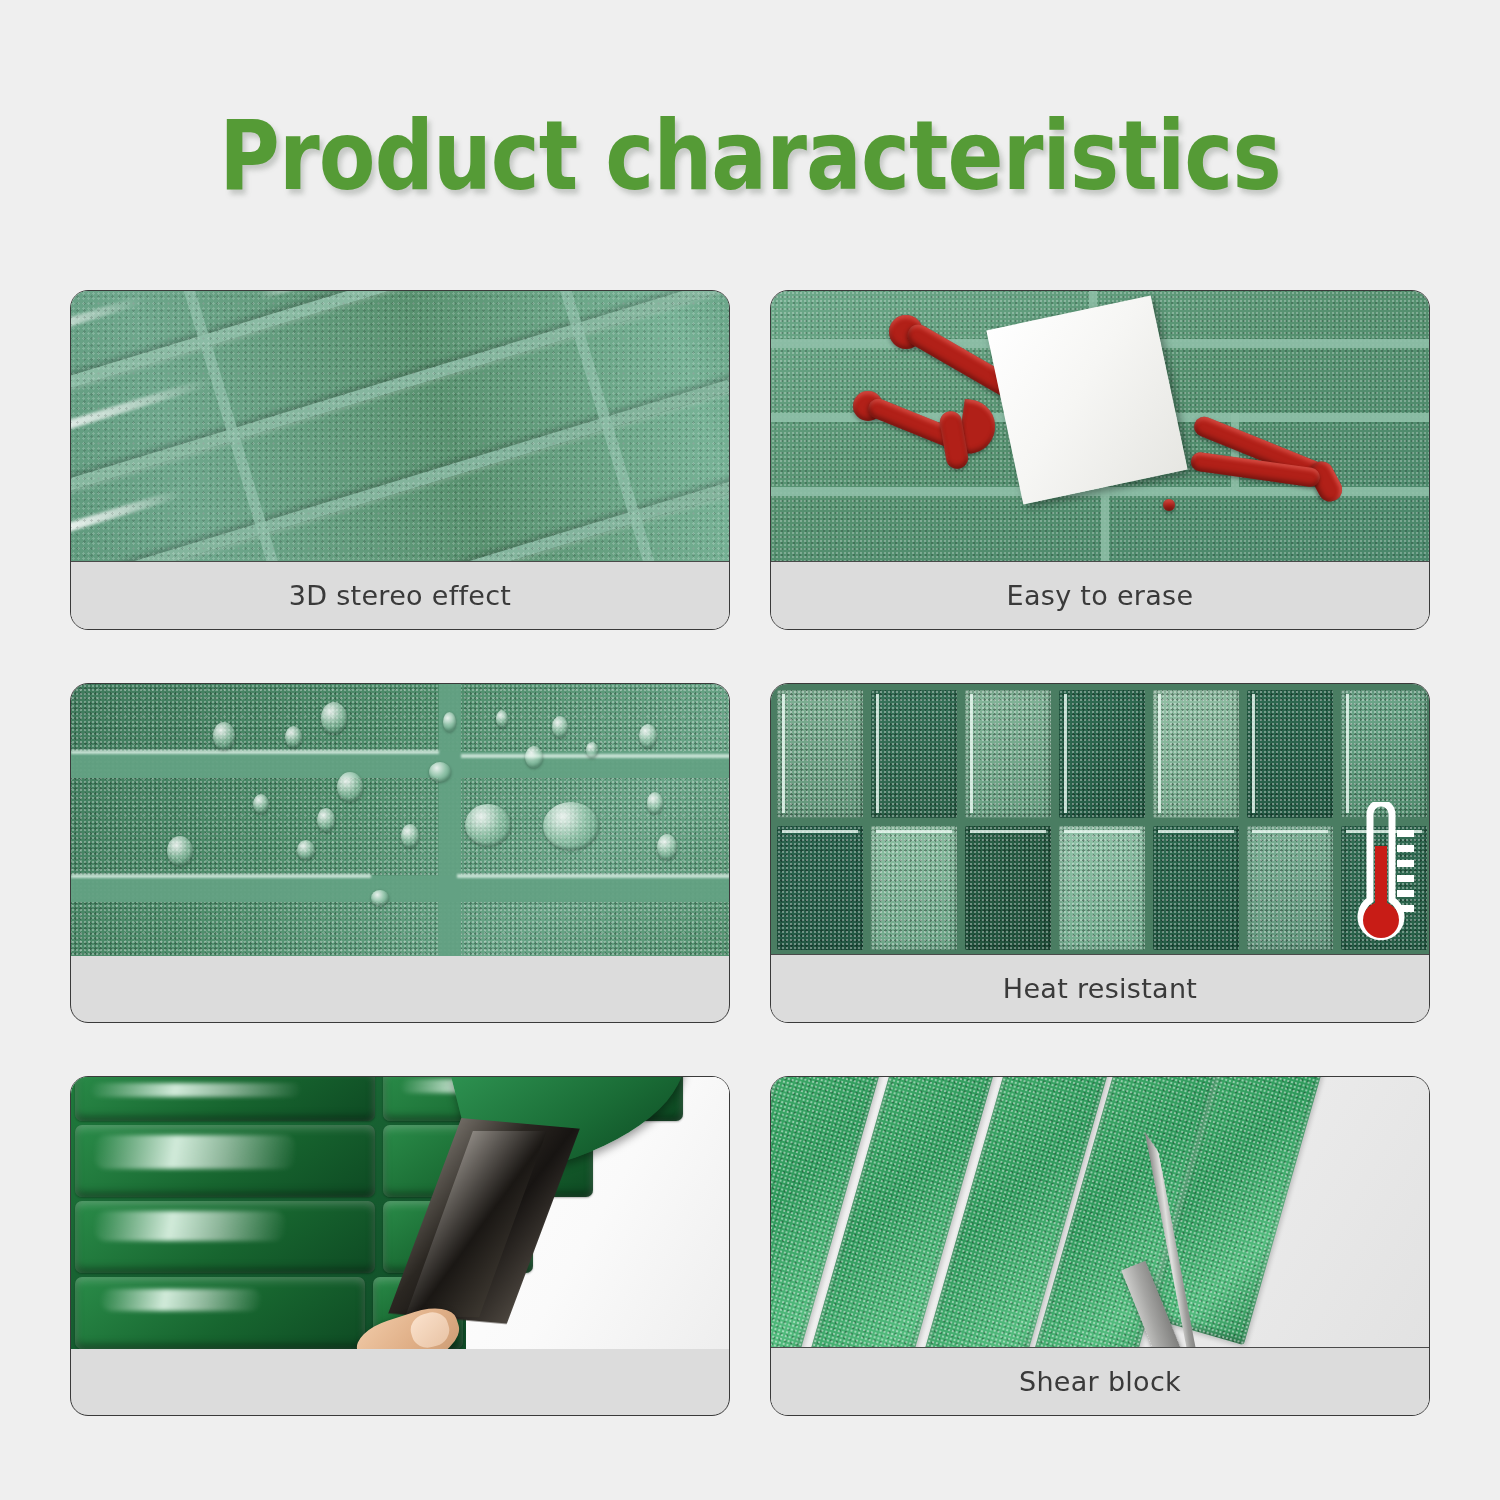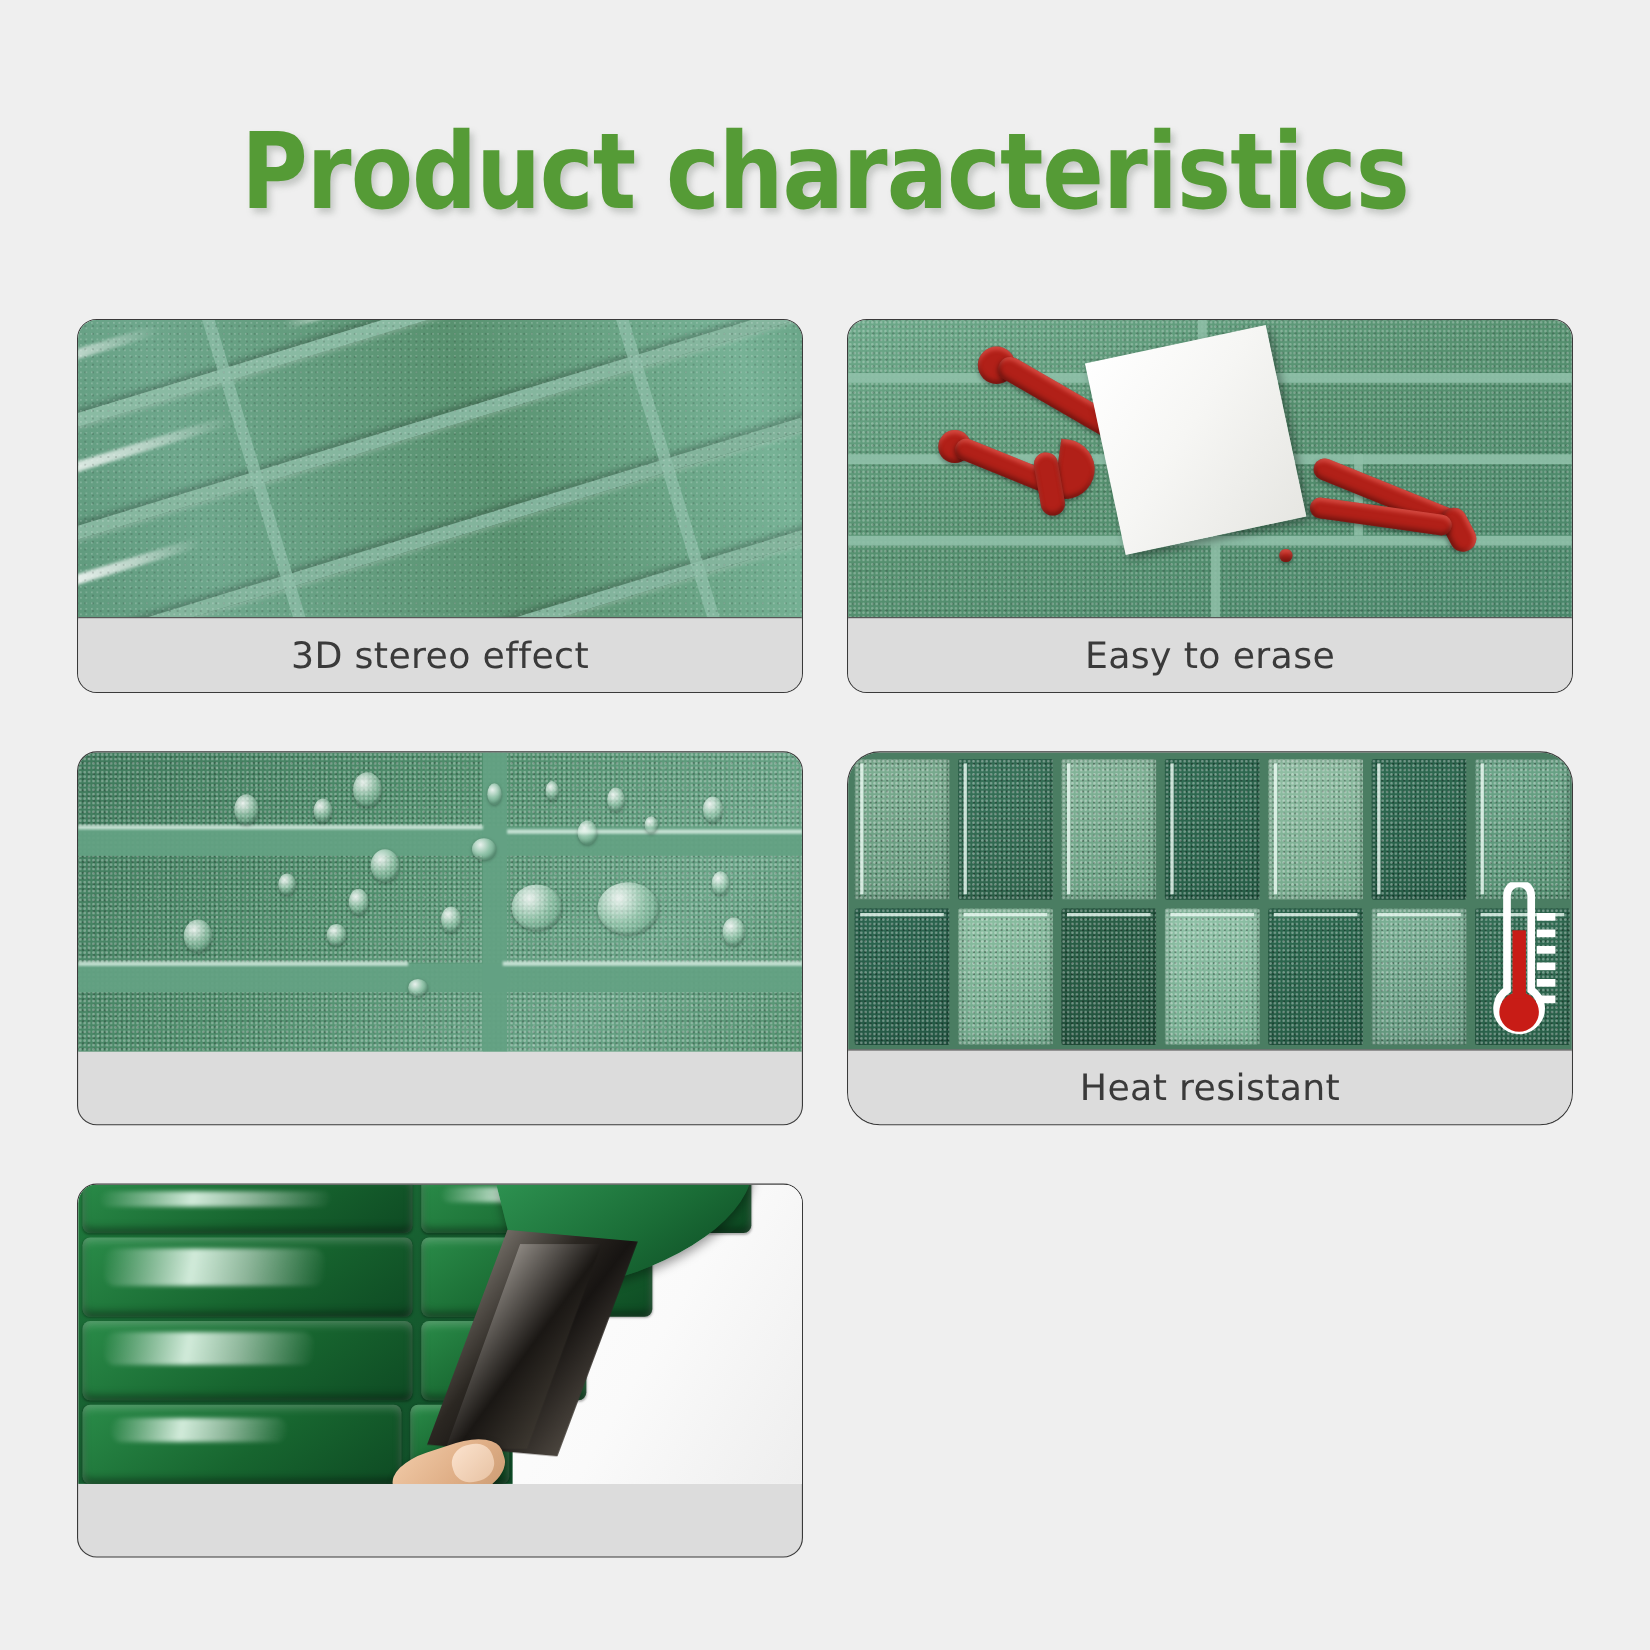--- a/index.html
+++ b/index.html
@@ -38,39 +38,39 @@
     width:660px;height:340px;
     border:1.6px solid #3a3a3a;
     border-radius:18px;
     overflow:hidden;
     background:#dcdcdc;
     box-sizing:border-box;
   }
   .card.c0{left:0;top:0;}
   .card.c1{left:700px;top:0;}
   .card.c2{left:0;top:393px;}
-  .card.c3{left:700px;top:393px;border-radius:30px;}
+  .card.c3{left:700px;top:393px;}
   .card.c4{left:0;top:786px;}
   .card.c5{left:700px;top:786px;}
 
   .photo{
     position:absolute;
     left:0;top:0;width:100%;height:272px;
     overflow:hidden;
   }
   .caption{
     position:absolute;
     left:0;bottom:0;width:100%;height:68px;
     background:#dcdcdc;
     border-top:1.4px solid #4a4a4a;
     display:flex;align-items:center;justify-content:center;
     box-sizing:border-box;
   }
   .caption span{
-    font-size:33px;
+    font-size:27px;
     color:#3a3a3a;
     font-family:"DejaVu Sans","Liberation Sans",sans-serif;
     letter-spacing:0.3px;
   }
 
   
   .p0{
     background:
       linear-gradient(150deg, rgba(255,255,255,0.18) 0%, rgba(0,0,0,0.22) 100%),
       linear-gradient(165deg,#7fb496 0%,#5d9477 35%,#4a8566 60%,#6ea98d 100%);
@@ -475,14 +475,41 @@
       <div class="shine" style="left:520px;top:6px;width:80px;height:12px;transform:rotate(-18deg);"></div>
 
       <div class="curl" style="left:390px;top:-30px;width:230px;height:110px;transform:rotate(-14deg);"></div>
       <div class="adhesive" style="left:352px;top:46px;width:122px;height:196px;transform:skewX(-16deg) rotate(5deg);"></div>
       <div class="adhesive" style="left:368px;top:54px;width:74px;height:186px;transform:skewX(-20deg);background:linear-gradient(110deg,#8b8680,#1a1714 55%,#3c3730);"></div>
       <div class="thumb" style="left:286px;top:238px;width:104px;height:52px;transform:rotate(-18deg);"></div>
       <div class="nail" style="left:340px;top:236px;width:38px;height:34px;transform:rotate(-16deg);"></div>
     </div>
   </div>
 
+  <div class="card c5">
+    <div class="photo p5">
+      <div class="strip" style="left:-120px;top:-40px;width:120px;height:400px;transform:rotate(16deg);">
+          <div class="tex"></div>
+        </div>
+      <div class="strip" style="left:-40px;top:-40px;width:100px;height:400px;transform:rotate(16deg);">
+          <div class="tex"></div>
+        </div>
+      <div class="strip" style="left:74px;top:-40px;width:100px;height:400px;transform:rotate(16deg);">
+          <div class="tex"></div>
+        </div>
+      <div class="strip" style="left:188px;top:-40px;width:100px;height:400px;transform:rotate(16deg);">
+          <div class="tex"></div>
+        </div>
+      <div class="strip" style="left:302px;top:-40px;width:100px;height:370px;transform:rotate(16deg);">
+          <div class="tex"></div>
+        </div>
+      <div class="strip" style="left:416px;top:-40px;width:100px;height:300px;transform:rotate(16deg);">
+          <div class="tex"></div>
+        </div>
+      <div class="blade" style="left:390px;top:52px;width:17px;height:230px;transform:rotate(-12deg);clip-path:polygon(45% 0,100% 10%,72% 100%,20% 100%);"></div>
+      <div class="blade" style="left:368px;top:185px;width:26px;height:100px;transform:rotate(-22deg);background:linear-gradient(95deg,#cfcfcd,#a5a5a3 45%,#7c7c7a);"></div>
+    </div>
+    <div class="caption">
+      <span>Shear block</span>
+    </div>
+  </div>
 
 </div>
 
 </body></html>

